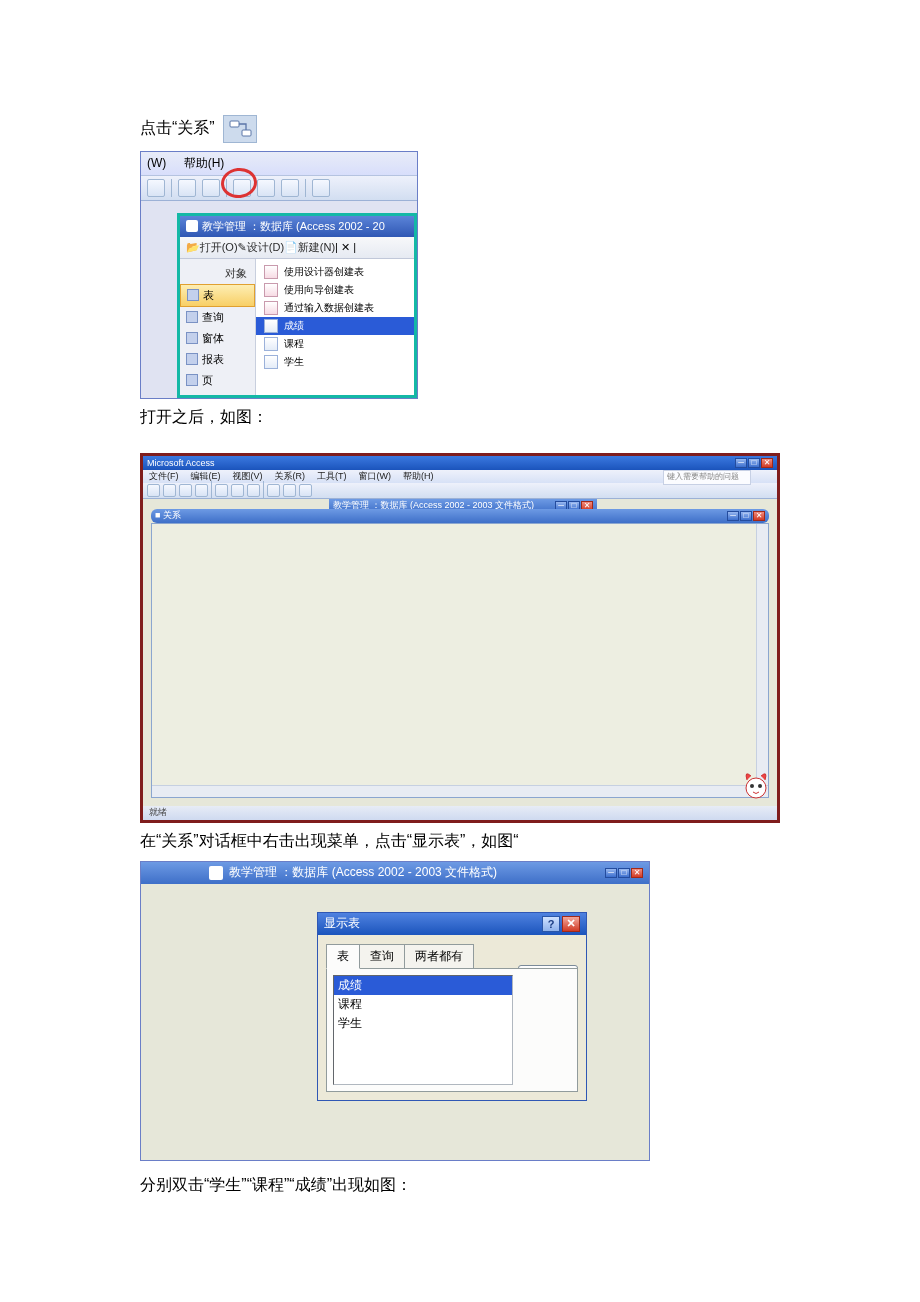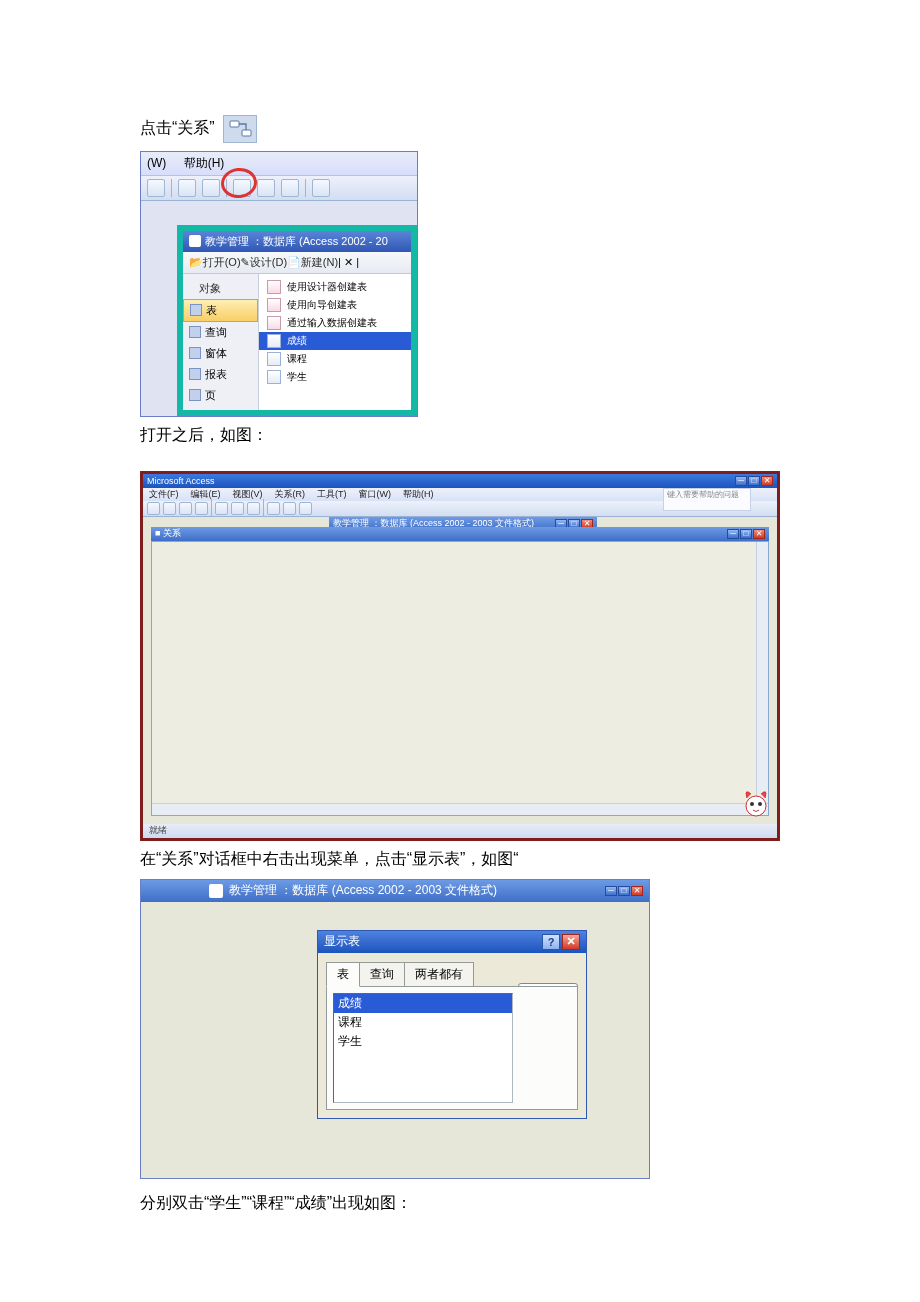--- a/index.html
+++ b/index.html
@@ -65,22 +65,22 @@
   .tb-sep { width:1px; height:18px; background:#9fb6d3; }
   .red-circle {
     position: absolute;
     left: 80px; top: -8px;
     width: 36px; height: 30px;
     border: 3px solid #d33;
     border-radius: 50%;
     transform: rotate(-6deg);
   }
   .shot1 .dbwin {
-    margin: 24px 0 0 36px;
-    border: 6px solid #14b8a6;
+    margin: 12px 0 0 36px;
+    border: 3px solid #14b8a6;
   }
   .shot1 .dbwin .title {
     background: linear-gradient(#5b84d8,#2f57b4);
     color:#fff; font-size:11px;
     padding:3px 6px;
     display:flex; align-items:center; gap:4px;
     overflow:hidden; white-space:nowrap;
   }
   .title-ico{
     width:12px;height:12px;background:#fff;border-radius:2px;flex-shrink:0;
@@ -94,21 +94,21 @@
   }
   .link{color:#2b2b2b;}
   .shot1 .dbwin .body{
     display:flex;background:#fff;
   }
   .nav{
     width:76px;background:#eef0f6;border-right:1px solid #c8cfde;
     padding:4px 0;
   }
   .nav .hdr{
-    text-align:left;font-size:11px;padding:3px 16px;color:#333;
+    text-align:right;font-size:11px;padding:3px 8px;color:#333;
   }
   .nav .item{
     display:flex;align-items:center;gap:4px;
     padding:3px 6px;font-size:11px;cursor:default;
   }
   .nav .item.sel{
     background:linear-gradient(#fdeeb3,#f8cf66);
     border:1px solid #e0a030;border-left:1px solid #e0a030;
   }
   .nav .nico{width:12px;height:12px;background:#c3d0ec;border:1px solid #7a92c4;}
@@ -129,33 +129,33 @@
     background:#e6e7d9;
   }
   .shot2 .outer-title{
     height:14px;background:linear-gradient(#3b79e0,#1b54bc);color:#fff;
     display:flex;align-items:center;padding:0 4px;justify-content:space-between;
   }
   .winbtns{display:flex;gap:1px;}
   .wb{width:12px;height:10px;background:linear-gradient(#97b7f0,#3c6fce);border:1px solid #244c9e;display:flex;align-items:center;justify-content:center;color:#fff;font-size:8px;line-height:1;}
   .wb.cl{background:linear-gradient(#f08b7d,#d13a25);border-color:#a12818;}
   .shot2 .mbar{height:13px;background:linear-gradient(#eef1fb,#d7e1f6);padding:0 6px;display:flex;gap:12px;color:#222;}
-  .shot2 .qbox{position:absolute;right:26px;top:14px;height:23px;width:88px;border:1px solid #c7d0e4;background:#fbfcff;font-size:8px;color:#888;padding:0 3px;}
+  .shot2 .qbox{position:absolute;right:26px;top:14px;height:15px;width:88px;border:1px solid #c7d0e4;background:#fbfcff;font-size:8px;color:#888;padding:0 3px;}
   .shot2 .tbar{height:16px;background:linear-gradient(#eef1fb,#d2def1);border-bottom:1px solid #9cb1d6;display:flex;gap:3px;align-items:center;padding:0 4px;}
   .shot2 .tbar .tb-btn{width:13px;height:13px;}
   .shot2 .innerwrap{position:absolute;left:0;right:0;top:43px;bottom:14px;background:#e6e7d9;}
   .shot2 .dbbar{
     position:absolute;left:186px;top:0;width:268px;height:14px;
     background:linear-gradient(#6d9ae4,#3e6fc8);color:#fff;font-size:9px;
     display:flex;align-items:center;padding:0 4px;justify-content:space-between;
   }
   .shot2 .reltitle{
     position:absolute;left:8px;top:10px;right:8px;height:14px;
     background:linear-gradient(#6d9ae4,#3e6fc8);color:#fff;font-size:9px;
-    display:flex;align-items:center;padding:0 4px;justify-content:space-between;
+    display:flex;align-items:center;padding:0 4px;justify-content:space-between;border-radius:6px;
   }
   .shot2 .relbody{
     position:absolute;left:8px;top:24px;right:8px;bottom:8px;
     background:#edeee1;border:1px solid #8ba6cf;
   }
   .shot2 .relbody .scroll{position:absolute;right:0;top:0;width:12px;bottom:12px;background:#e8ecf3;border-left:1px solid #c6d0e1;}
   .shot2 .relbody .hscroll{position:absolute;left:0;bottom:0;right:0;height:12px;background:#e8ecf3;border-top:1px solid #c6d0e1;}
   .shot2 .status{position:absolute;left:0;right:0;bottom:0;height:14px;background:linear-gradient(#e7ecf6,#cfdaf0);font-size:9px;padding:0 6px;display:flex;align-items:center;color:#444;}
   .mascot{position:absolute;right:6px;bottom:20px;width:30px;height:34px;pointer-events:none;}
 

